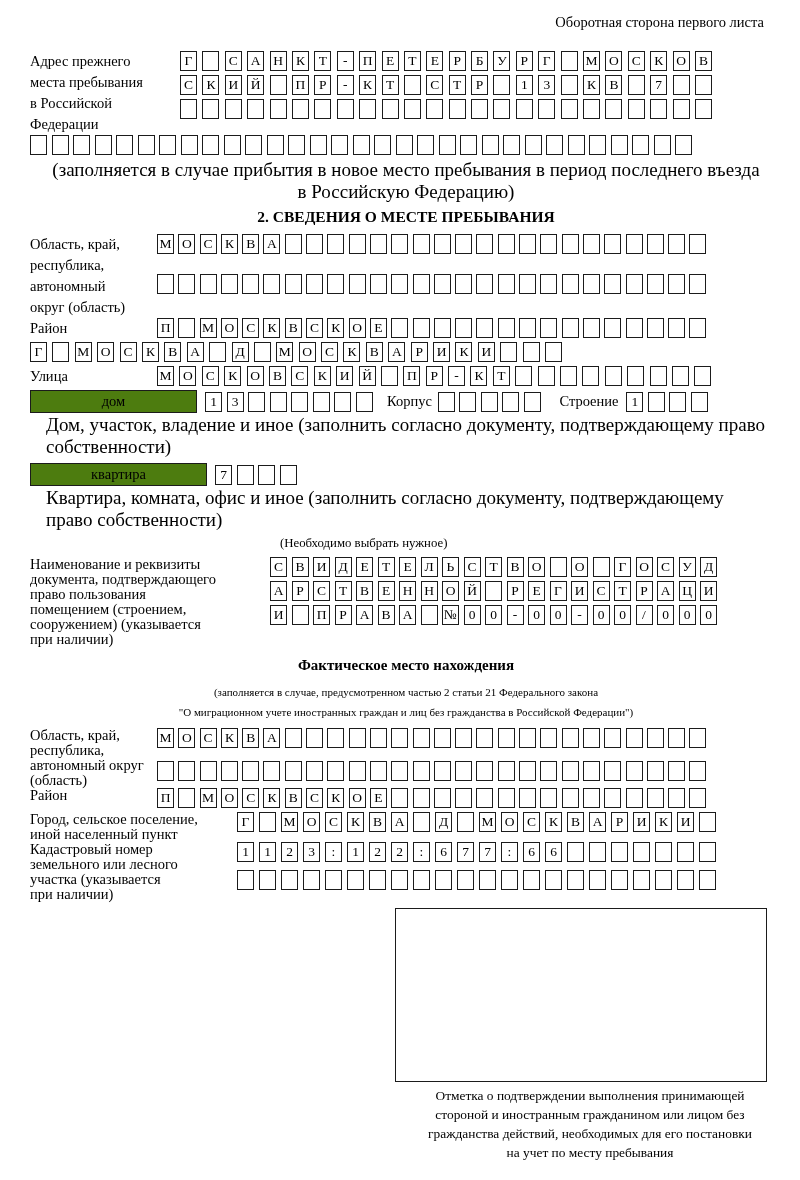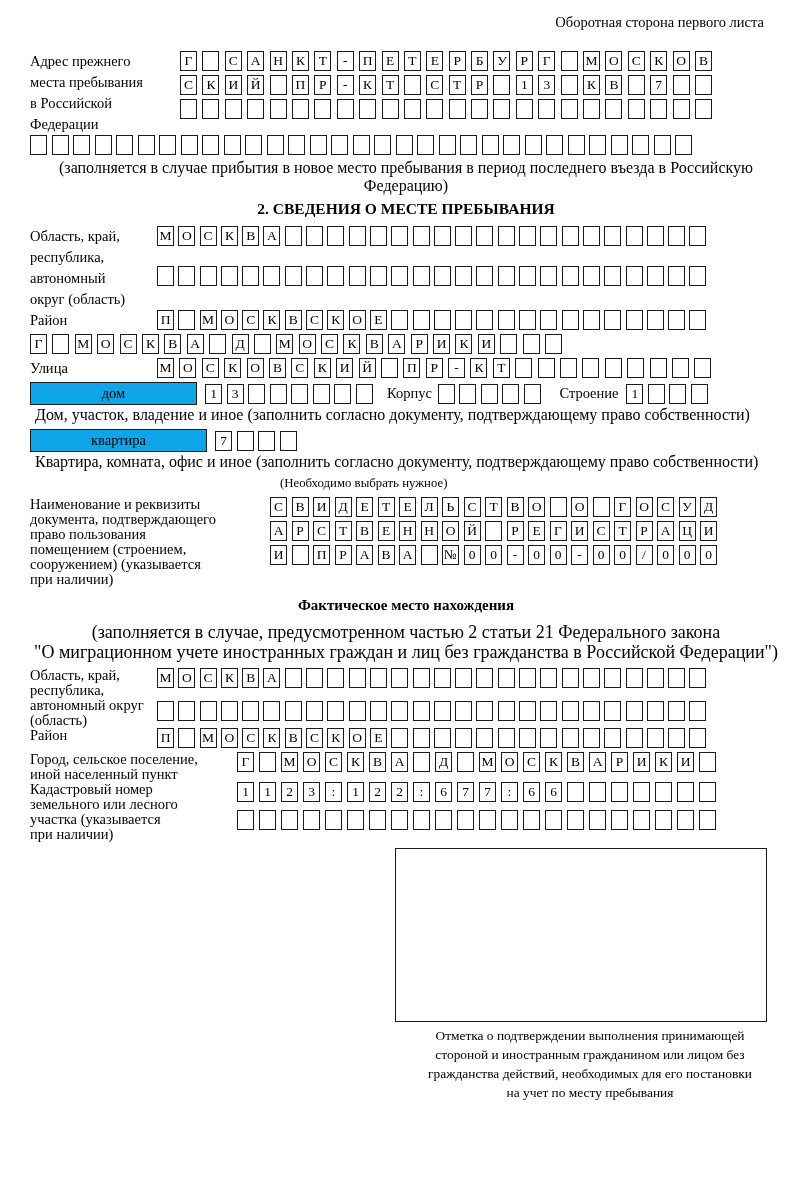--- a/index.html
+++ b/index.html
@@ -11,31 +11,31 @@
   .flabel{white-space:pre-line;line-height:21px;flex-shrink:0}
   .flabel.tight{line-height:15px}
   .w150{width:150px}.w127{width:127px}.w240{width:240px}.w207{width:207px}
   .rows{flex:1}
   .boxrow{display:flex;margin-bottom:4px}
   .cbox{width:17px;height:20px;border:1.5px solid #1b1b1b;display:flex;align-items:center;justify-content:center;font-size:13.5px;flex-shrink:0;background:#fff}
   .gA .cbox{margin-right:4.3px}
   .gB .cbox{margin-right:5.4px}
   .gC .cbox{margin-right:4.5px}
   .gD .cbox{margin-right:5px}
-  .cap{font-size:16px;margin:1px 5px 5px}
+  .cap{font-size:19px;margin:1px 16px 5px}
   .cap-c{text-align:center}
   .sect{font-weight:bold;text-align:center;font-size:15.5px;margin:2px 0 8px}
-  .lrect{border:1.5px solid #1b1b1b;height:23px;display:flex;align-items:center;justify-content:center;flex-shrink:0;background:#0ea5e9}
+  .lrect{border:1.5px solid #1b1b1b;height:23px;display:flex;align-items:center;justify-content:center;flex-shrink:0;background:#4d7c0f}
   .inline-lbl{line-height:23px;white-space:nowrap}
   .mt20{margin-top:20px}.mt13{margin-top:13px}.mt8{margin-top:8px}
   .chkrow{display:flex;align-items:center;margin-top:4px}
   .ckbox{width:19px;height:24px;border:1.5px solid #1b1b1b;display:flex;align-items:center;justify-content:center;font-size:14px;flex-shrink:0;background:#fff}
   .hint{font-size:12.8px;margin:3px 0 6px 250px}
   .fact-head{font-weight:bold;text-align:center;font-size:15px;margin:10px 0 8px}
-  .fcap{text-align:center;font-size:18px;line-height:20px;margin-bottom:6px;white-space:pre-line}
+  .fcap{text-align:center;font-size:11px;line-height:20px;margin-bottom:6px;white-space:pre-line}
   .mark-rect{width:372px;height:174px;border:1.6px solid #1b1b1b;margin:6px 0 4px 365px;background:#fff}
   .mark-note{width:424px;margin-left:348px;text-align:center;font-size:13.4px;line-height:19px;white-space:pre-line}
 </style>
 </head>
 <body>
 
 <div class="page">
 
   <div class="note-right">Оборотная сторона первого листа</div>
 

